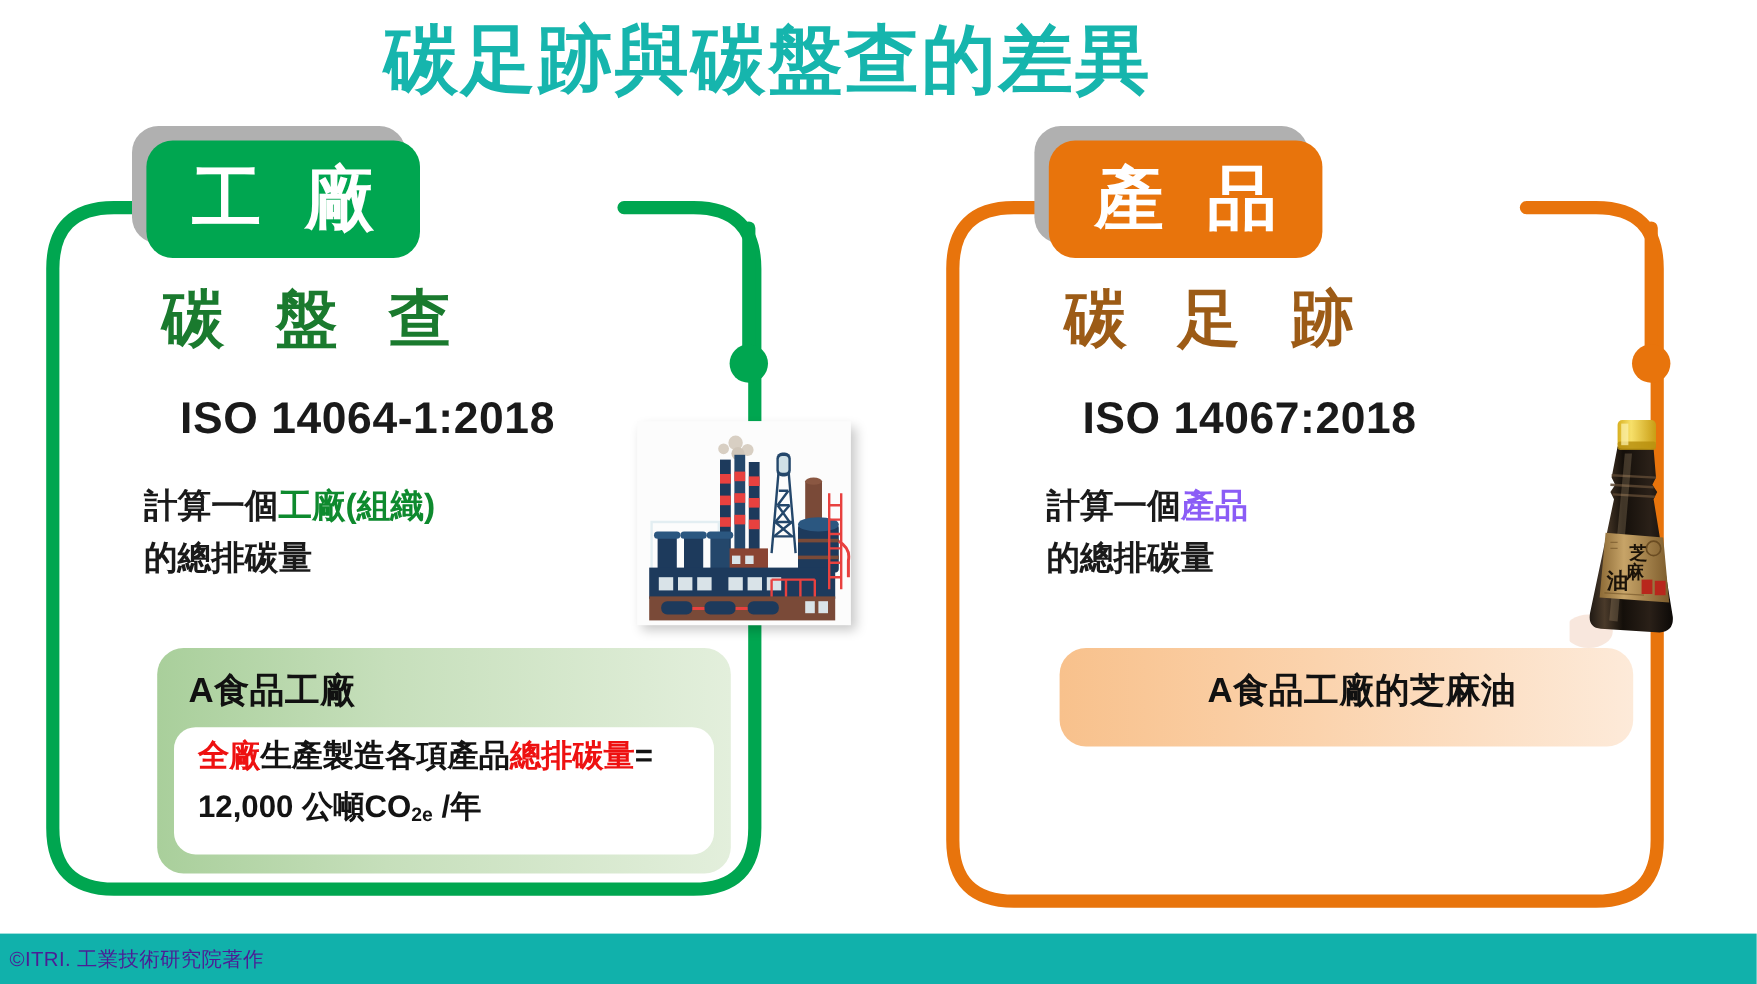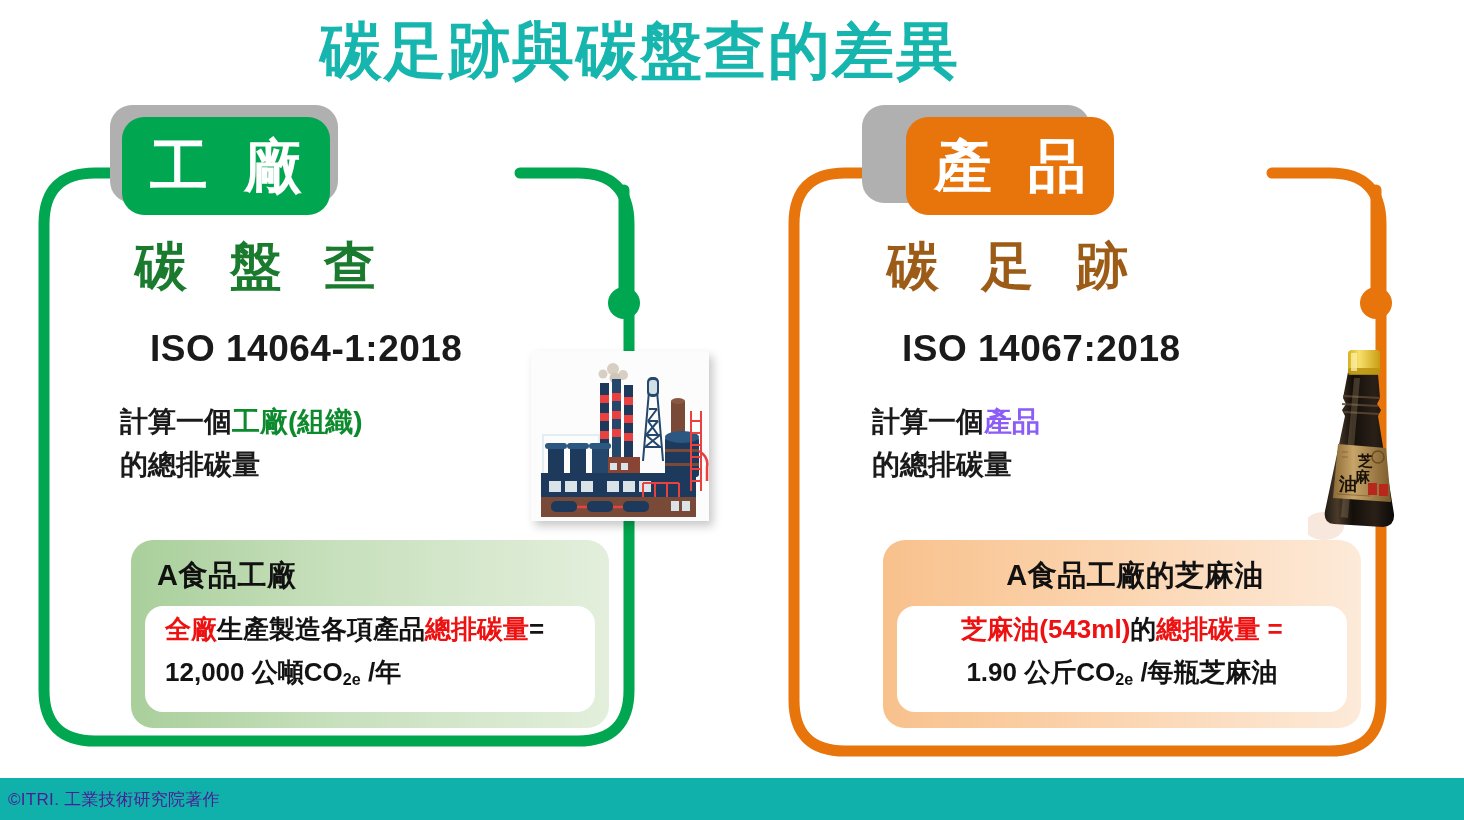--- a/index.html
+++ b/index.html
@@ -67,34 +67,34 @@
   .badge-shadow {
     position: absolute;
     left: 0; top: 0;
     width: 228px; height: 98px;
     background: #b0b0b0;
     border-radius: 22px;
   }
   .badge {
     position: absolute;
     left: 12px; top: 12px;
-    width: 208px; height: 98px;
+    width: 228px; height: 98px;
     border-radius: 22px;
     display: flex;
     align-items: center;
     justify-content: center;
     color: #ffffff;
     font-size: 58px;
     font-weight: 700;
     letter-spacing: 10px;
     text-indent: 10px;
     line-height: 1;
   }
   .badge-green  { background: #00a650; }
-  .badge-orange { background: #e8740c; margin-left: 32px; }
+  .badge-orange { background: #e8740c; }
 
   
   .panel-heading {
     position: absolute;
     left: 105px;
     top: 140px;
     font-size: 52px;
     font-weight: 700;
     letter-spacing: 14px;
     line-height: 1;
@@ -357,24 +357,20 @@
 
     <div class="iso-line">ISO 14067:2018</div>
 
     <div class="desc">
       <div><span>計算一個</span><span class="hl-orange">產品</span></div>
       <div>的總排碳量</div>
     </div>
 
     <div class="callout callout-orange">
       <div class="callout-title">A食品工廠的芝麻油</div>
-      <div class="callout-body">
-        <div class="line"><span class="red">芝麻油(543ml)</span><span>的</span><span class="red">總排碳量 =</span><span></span></div>
-        <div class="line"><span>1.90</span><span> 公斤CO</span><sub>2e</sub><span> /每瓶芝麻油</span></div>
-      </div>
     </div>
   </section>
 
   <div id="oil-bottle-photo">
     <svg viewBox="0 0 96 206" width="96" height="206" aria-hidden="true">
       <defs>
         <linearGradient id="glassGrad" x1="0" y1="0" x2="1" y2="0">
           <stop offset="0%" stop-color="#201a14"></stop>
           <stop offset="18%" stop-color="#4a3a2a"></stop>
           <stop offset="40%" stop-color="#140f0a"></stop>

